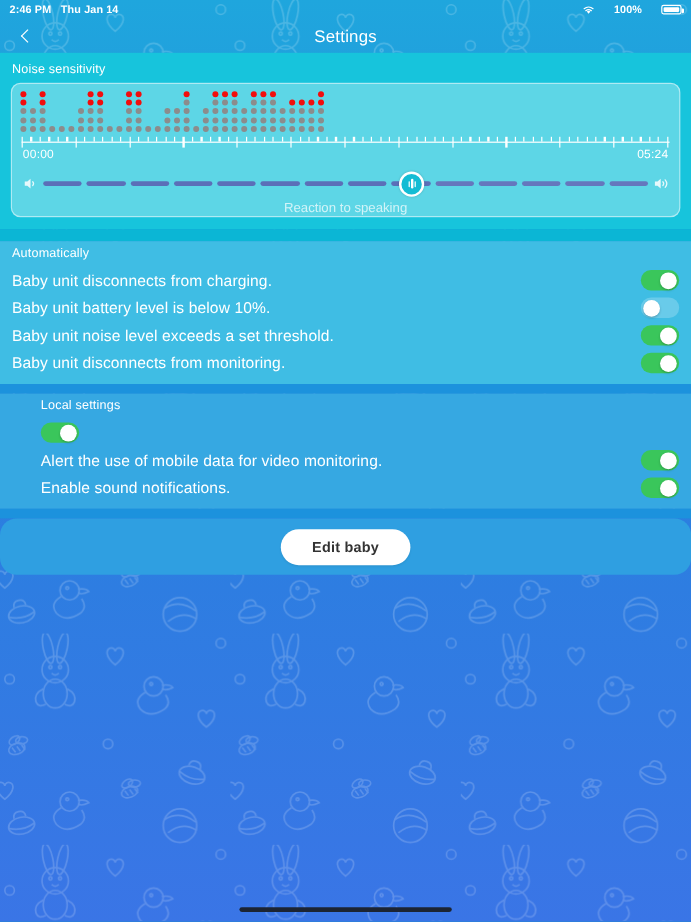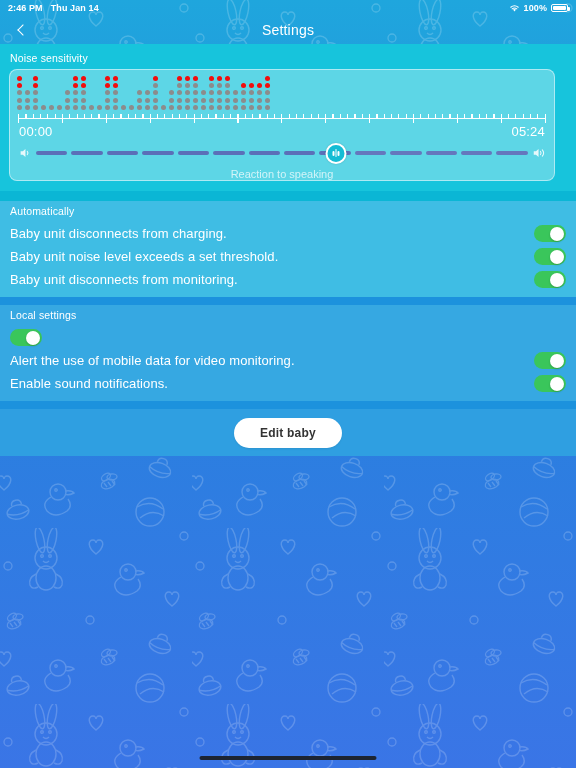--- a/index.html
+++ b/index.html
@@ -31,21 +31,21 @@
     display: flex; align-items: center;
     padding: 0 8px;
     color: #ffffff;
     font-size: 9px;
     letter-spacing: .1px;
   }
   .statusbar .sb-time { font-weight: bold; margin-right: 8px; }
   .statusbar .sb-date { font-weight: bold; }
   .statusbar .sb-right {
     margin-left: auto;
-    display: flex; align-items: center; gap: 4px;
+    display: flex; align-items: center; gap: 16px;
     font-weight: bold;
   }
   .wifi-ic { display: inline-block; width: 11px; height: 9px; }
   .batt {
     display: inline-block;
     width: 17px; height: 8px;
     border: 1px solid #ffffff;
     border-radius: 2px;
     position: relative;
     background: transparent;
@@ -84,21 +84,21 @@
     width: 8px; height: 8px;
     border-left: 1.6px solid #ffffff;
     border-bottom: 1.6px solid #ffffff;
     transform: rotate(45deg);
   }
 
   
   .teal-region {
     position: relative; z-index: 4;
     background: #17c4dc;
-    padding: 4px 12px 10px 0;
+    padding: 4px 0 10px 0;
   }
   .sec-title {
     color: #ffffff;
     font-size: 10.5px;
     padding: 4px 10px 5px 10px;
     letter-spacing: .15px;
   }
   .noise-card {
     margin: 0 9px;
     background: rgba(255,255,255,.30);
@@ -138,21 +138,21 @@
     height: 1.2px; background: #ffffff;
   }
   .tick { width: 1.2px; background: #ffffff; position: relative; z-index: 1; }
   .tick.major { height: 9px; }
   .tick.minor { height: 4px; margin-top: 0px; }
 
   .time-lbl {
     position: absolute;
     top: 54px;
     color: #ffffff;
-    font-size: 13px;
+    font-size: 10px;
     letter-spacing: .2px;
   }
   .time-lbl.l { left: 9px; }
   .time-lbl.r { right: 9px; }
 
   
   .slider-row {
     position: absolute;
     left: 8px; right: 8px;
     top: 72px;
@@ -213,21 +213,21 @@
   .band-dark   { height: 10px; background: #0bb6d5; position: relative; z-index: 4; }
   .band-dark2  { height: 8px;  background: #1c92dd; position: relative; z-index: 4; }
   .band-dark3  { height: 8px;  background: #1c92dd; position: relative; z-index: 4; }
 
   
   .section {
     position: relative; z-index: 4;
     background: #3fbde4;
     padding-bottom: 6px;
   }
-  .section.local { background: #36a8e2; }
+  .section.local { background: #36a8e2; padding-left: 24px; }
 
   .row {
     display: flex; align-items: center;
     padding: 0 10px;
     height: 23px;
   }
   .row .lbl {
     color: #ffffff;
     font-size: 13px;
     letter-spacing: .1px;
@@ -252,21 +252,21 @@
     background: #ffffff;
     box-shadow: 0 1px 2px rgba(0,0,0,.22);
   }
   .tog.off .knobt { left: 1.5px; }
 
   
   .edit-area {
     position: relative; z-index: 4;
     background: #2f9fe1;
     height: 47px;
-    display: flex; align-items: center; justify-content: center;
+    display: flex; align-items: center; justify-content: center; border-radius: 14px;
   }
   .edit-btn {
     background: #ffffff;
     color: #333333;
     border-radius: 17px;
     padding: 8px 26px;
     font-size: 12px;
     font-weight: bold;
     letter-spacing: .2px;
     border: none;
@@ -688,20 +688,26 @@
     <div class="section notif">
       <div class="sec-title">Automatically</div>
       <div id="notif-rows">
           <div class="row">
             <div class="lbl">Baby unit disconnects from charging.</div>
             <div class="tog">
               <span class="knobt"></span>
             </div>
           </div>
           <div class="row">
+            <div class="lbl">Baby unit battery level is below 10%.</div>
+            <div class="tog off">
+              <span class="knobt"></span>
+            </div>
+          </div>
+          <div class="row">
             <div class="lbl">Baby unit noise level exceeds a set threshold.</div>
             <div class="tog">
               <span class="knobt"></span>
             </div>
           </div>
           <div class="row">
             <div class="lbl">Baby unit disconnects from monitoring.</div>
             <div class="tog">
               <span class="knobt"></span>
             </div>

